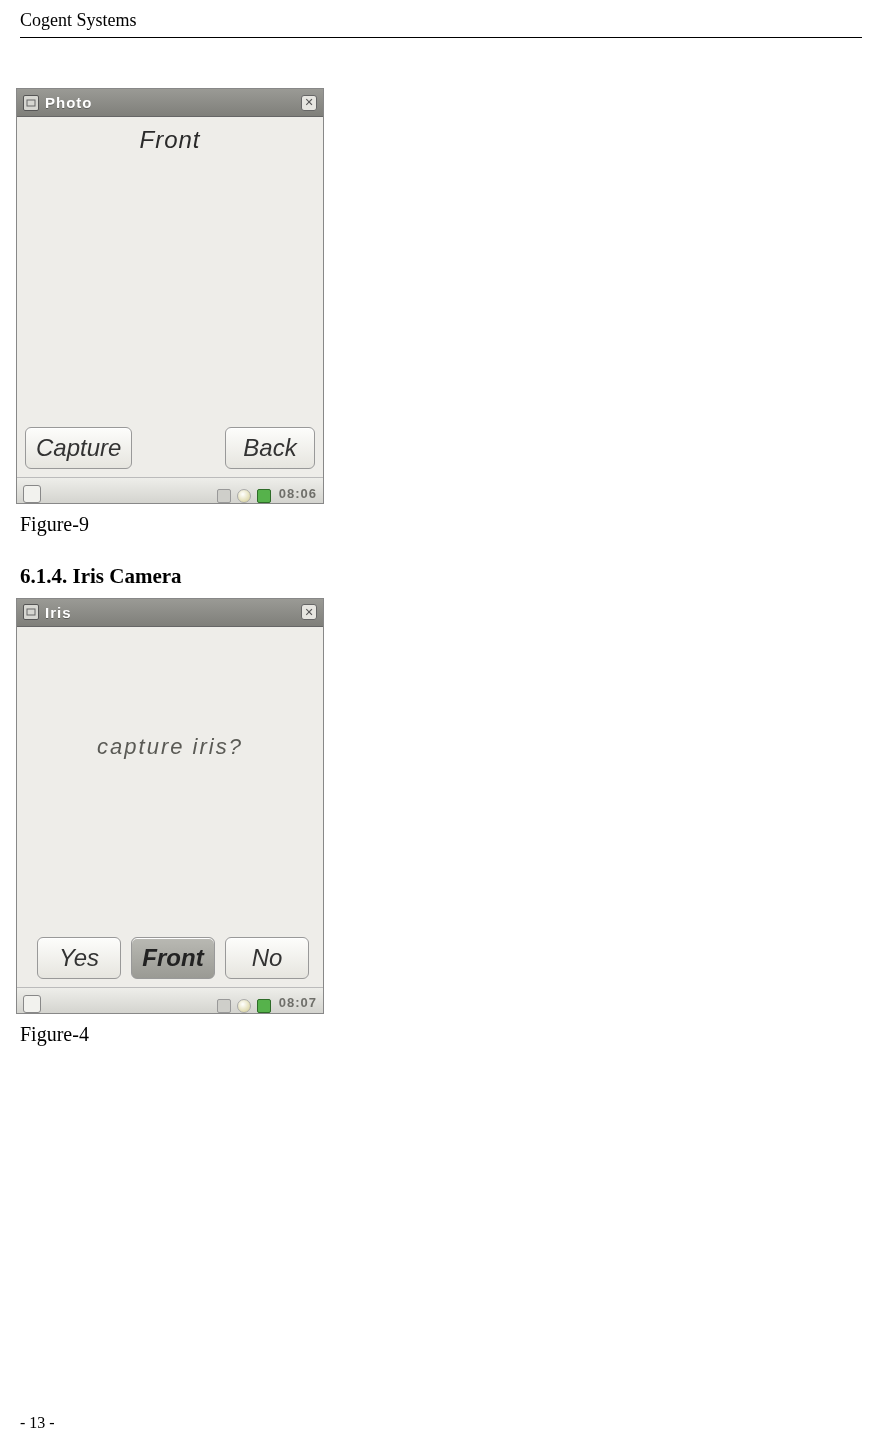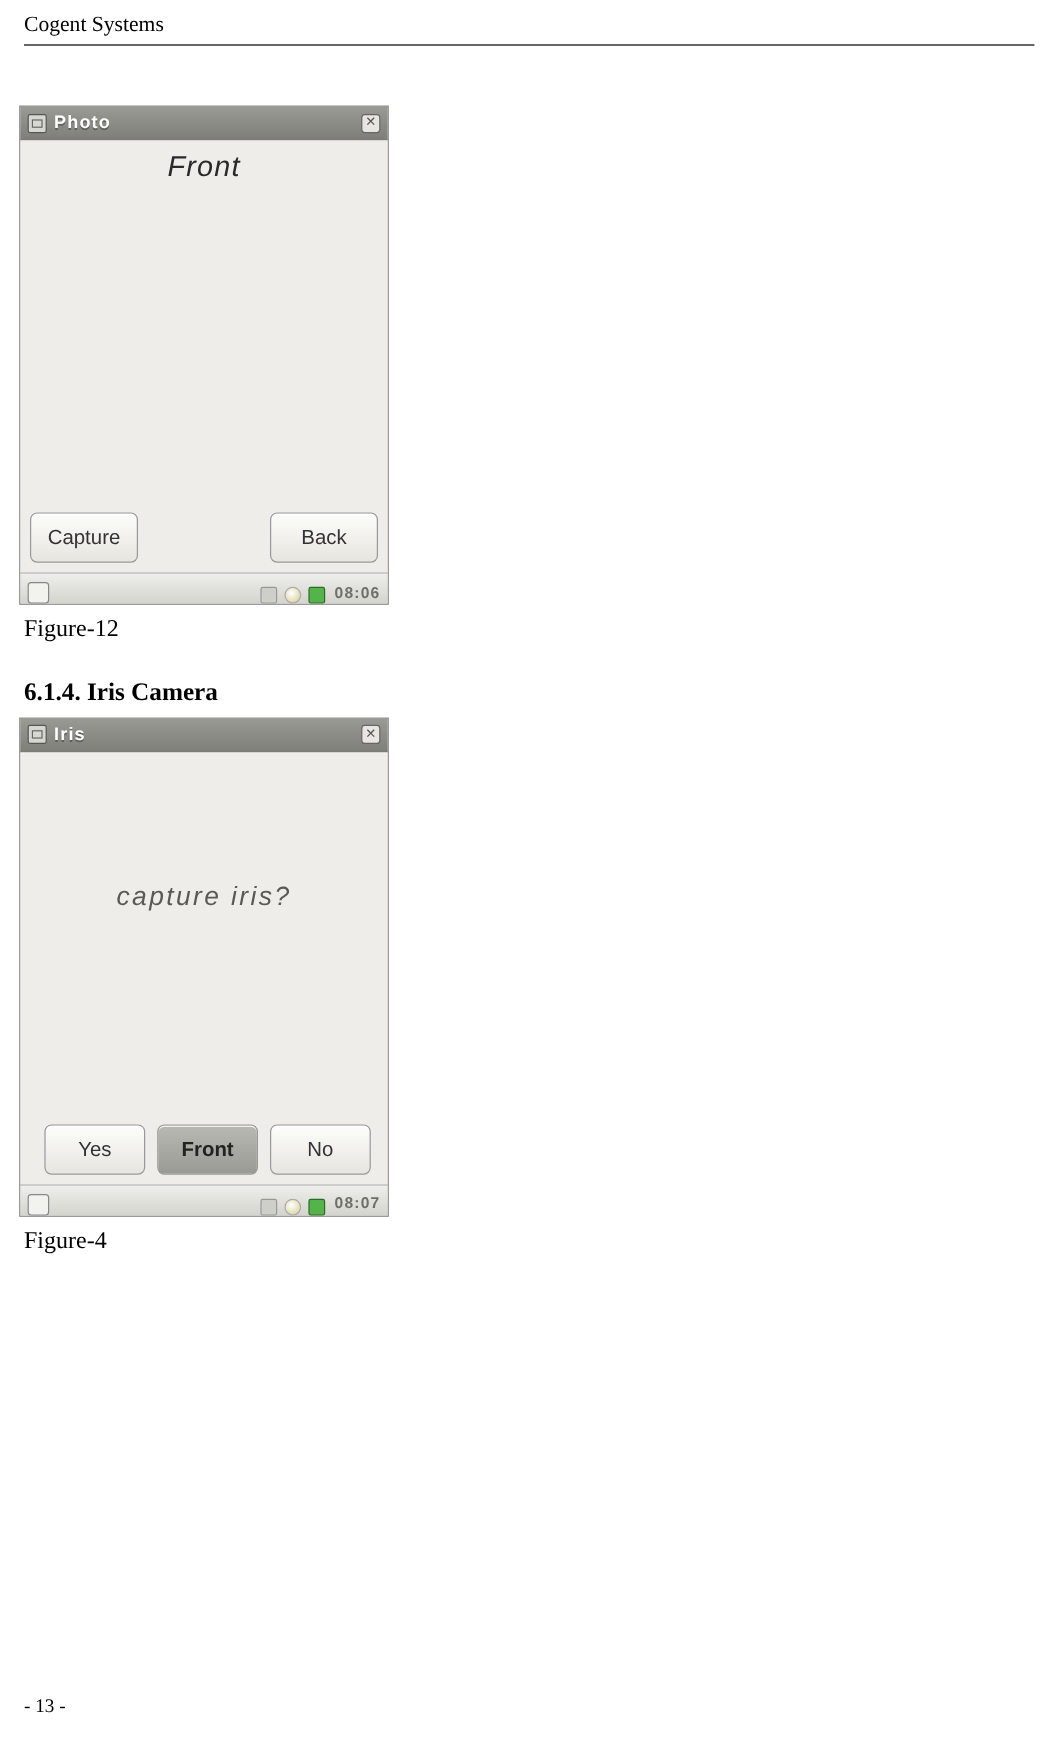--- a/index.html
+++ b/index.html
@@ -106,26 +106,27 @@
   }
   .btnrow.two { justify-content: space-between; padding: 8px 8px; }
   .btnrow.three { justify-content: space-between; padding: 8px 20px; }
   .ui-btn {
     background: linear-gradient(#fdfdfb, #e6e5df);
     border: 1px solid #999;
     border-radius: 6px;
     padding: 6px 10px;
     min-width: 90px;
     height: 42px;
-    font-size: 17px;
+    font-size: 24px;
     color: #333;
     display: flex;
     align-items: center;
     justify-content: center;
     box-shadow: inset 0 1px 0 #fff;
+    font-style: italic;
   }
   .ui-btn.dark {
     background: linear-gradient(#b9b9b3, #9a9a94);
     color: #222;
     font-weight: bold;
   }
   .taskbar {
     height: 26px;
     background: linear-gradient(#eeeeea, #d4d4cf);
     border-top: 1px solid #bbb;
@@ -201,21 +202,21 @@
     </div>
     <div class="taskbar">
       <span class="task-left"></span>
       <span class="task-spacer"></span>
       <span class="task-icon vol"></span>
       <span class="task-icon ball"></span>
       <span class="task-icon net"></span>
       <span class="task-time">08:06</span>
     </div>
   </div>
-  <div class="caption">Figure-12</div>
+  <div class="caption">Figure-9</div>
 
   <div class="section-heading">6.1.4. Iris Camera</div>
 
   <div class="shot">
     <div class="titlebar">
       <span class="tb-icon">
         <svg width="10" height="10" viewBox="0 0 10 10">
             <rect x="1" y="2" width="8" height="6" fill="none" stroke="#666" stroke-width="1"></rect>
           </svg>
       </span>

